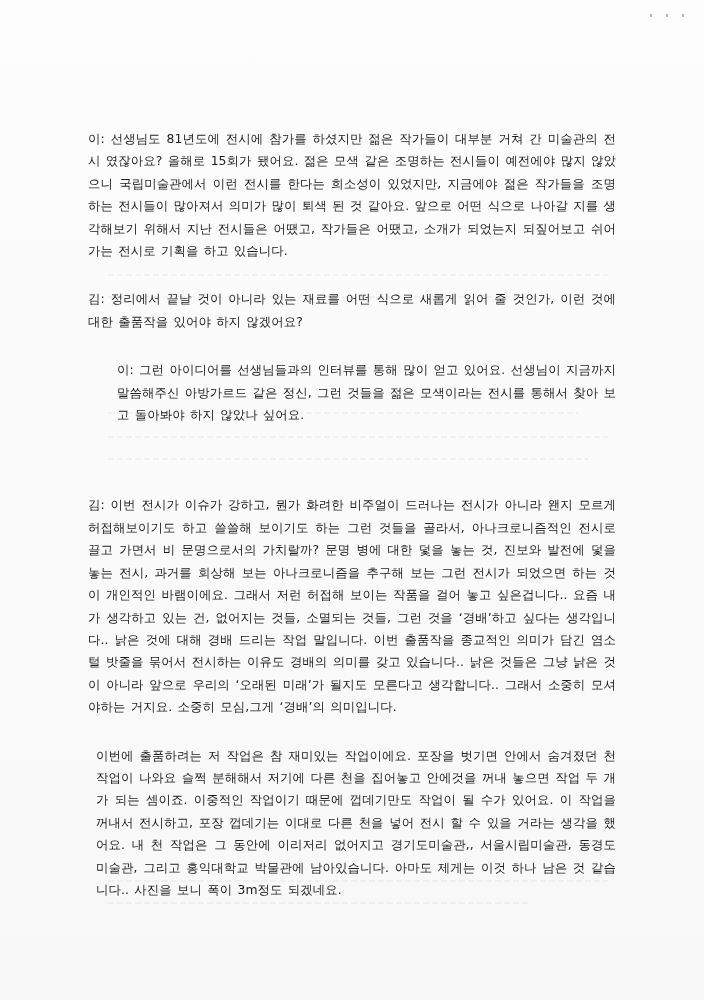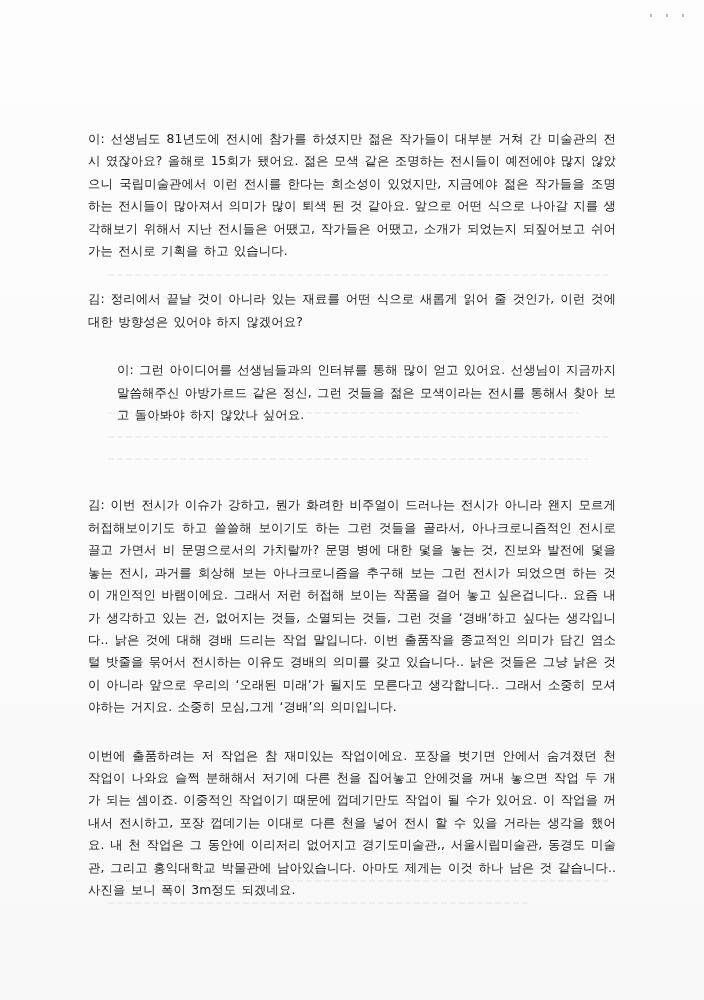--- a/index.html
+++ b/index.html
@@ -54,21 +54,21 @@
       text-align: justify;
       text-align-last: left;
       letter-spacing: 0.1px;
       word-spacing: 1.2px;
     }
     .para + .para { margin-top: 22px; }
     .p1 { }
     .p2 { margin-top: 26px !important; }
     .p3 { margin-top: 26px !important; margin-left: 29px; }
     .p4 { margin-top: 68px !important; }
-    .p5 { margin-top: 26px !important; }
+    .p5 { margin-top: 26px !important; margin-left: 8px; }
   </style>
 </head>
 <body>
 
 <div class="page">
   <div class="scan-marks">
     <span class="scan-mark"></span>
     <span class="scan-mark"></span>
     <span class="scan-mark"></span>
   </div>
@@ -76,18 +76,18 @@
   <div class="bleed" style="top:274px;"></div>
   <div class="bleed" style="top:296px; width:440px;"></div>
   <div class="bleed" style="top:412px; width:470px;"></div>
   <div class="bleed" style="top:436px;"></div>
   <div class="bleed" style="top:458px; width:480px;"></div>
   <div class="bleed" style="top:880px;"></div>
   <div class="bleed" style="top:902px; width:420px;"></div>
 
   <div class="content">
     <p class="para p1">이: 선생님도 81년도에 전시에 참가를 하셨지만 젊은 작가들이 대부분 거쳐 간 미술관의 전시 였잖아요? 올해로 15회가 됐어요. 젊은 모색 같은 조명하는 전시들이 예전에야 많지 않았으니 국립미술관에서 이런 전시를 한다는 희소성이 있었지만, 지금에야 젊은 작가들을 조명하는 전시들이 많아져서 의미가 많이 퇴색 된 것 같아요. 앞으로 어떤 식으로 나아갈 지를 생각해보기 위해서 지난 전시들은 어땠고, 작가들은 어땠고, 소개가 되었는지 되짚어보고 쉬어가는 전시로 기획을 하고 있습니다.</p>
-    <p class="para p2">김: 정리에서 끝날 것이 아니라 있는 재료를 어떤 식으로 새롭게 읽어 줄 것인가, 이런 것에 대한 방향성은 있어야 하지 않겠어요?</p>
+    <p class="para p2">김: 정리에서 끝날 것이 아니라 있는 재료를 어떤 식으로 새롭게 읽어 줄 것인가, 이런 것에 대한 출품작을 있어야 하지 않겠어요?</p>
     <p class="para p3">이: 그런 아이디어를 선생님들과의 인터뷰를 통해 많이 얻고 있어요. 선생님이 지금까지 말씀해주신 아방가르드 같은 정신, 그런 것들을 젊은 모색이라는 전시를 통해서 찾아 보고 돌아봐야 하지 않았나 싶어요.</p>
     <p class="para p4">김: 이번 전시가 이슈가 강하고, 뭔가 화려한 비주얼이 드러나는 전시가 아니라 왠지 모르게 허접해보이기도 하고 쓸쓸해 보이기도 하는 그런 것들을 골라서, 아나크로니즘적인 전시로 끌고 가면서 비 문명으로서의 가치랄까? 문명 병에 대한 덫을 놓는 것, 진보와 발전에 덫을 놓는 전시, 과거를 회상해 보는 아나크로니즘을 추구해 보는 그런 전시가 되었으면 하는 것이 개인적인 바램이에요. 그래서 저런 허접해 보이는 작품을 걸어 놓고 싶은겁니다.. 요즘 내가 생각하고 있는 건, 없어지는 것들, 소멸되는 것들, 그런 것을 ‘경배’하고 싶다는 생각입니다.. 낡은 것에 대해 경배 드리는 작업 말입니다. 이번 출품작을 종교적인 의미가 담긴 염소털 밧줄을 묶어서 전시하는 이유도 경배의 의미를 갖고 있습니다.. 낡은 것들은 그냥 낡은 것이 아니라 앞으로 우리의 ‘오래된 미래’가 될지도 모른다고 생각합니다.. 그래서 소중히 모셔야하는 거지요. 소중히 모심,그게 ‘경배’의 의미입니다.</p>
     <p class="para p5">이번에 출품하려는 저 작업은 참 재미있는 작업이에요. 포장을 벗기면 안에서 숨겨졌던 천 작업이 나와요 슬쩍 분해해서 저기에 다른 천을 집어놓고 안에것을 꺼내 놓으면 작업 두 개가 되는 셈이죠. 이중적인 작업이기 때문에 껍데기만도 작업이 될 수가 있어요. 이 작업을 꺼내서 전시하고, 포장 껍데기는 이대로 다른 천을 넣어 전시 할 수 있을 거라는 생각을 했어요. 내 천 작업은 그 동안에 이리저리 없어지고 경기도미술관,, 서울시립미술관, 동경도 미술관, 그리고 홍익대학교 박물관에 남아있습니다. 아마도 제게는 이것 하나 남은 것 같습니다.. 사진을 보니 폭이 3m정도 되겠네요.</p>
   </div>
 </div>
 
 </body></html>

